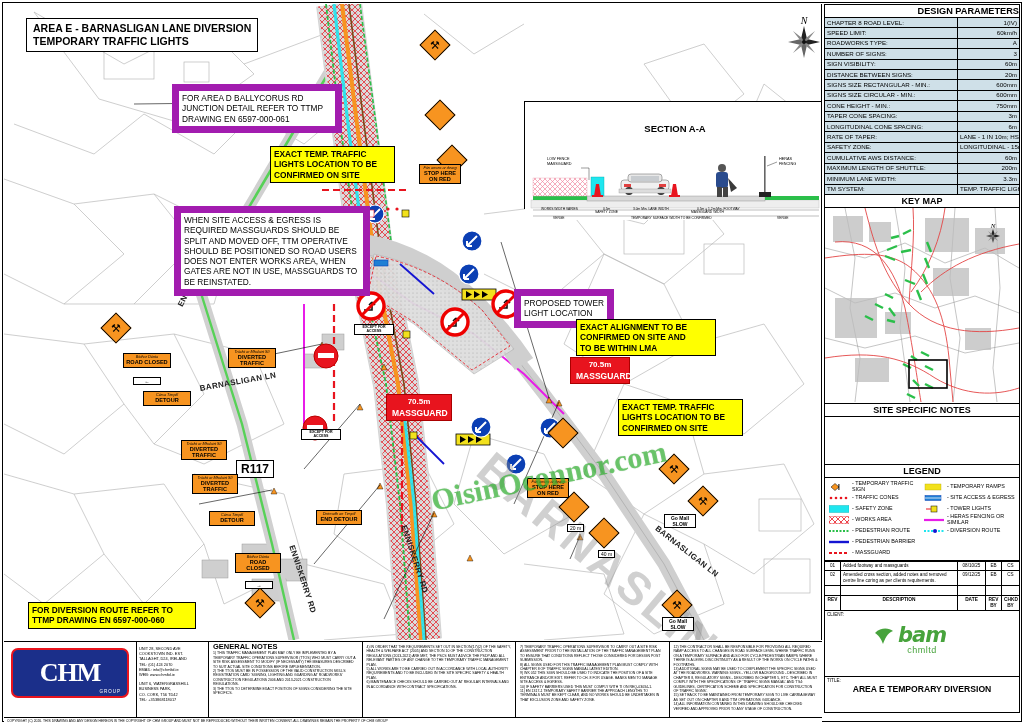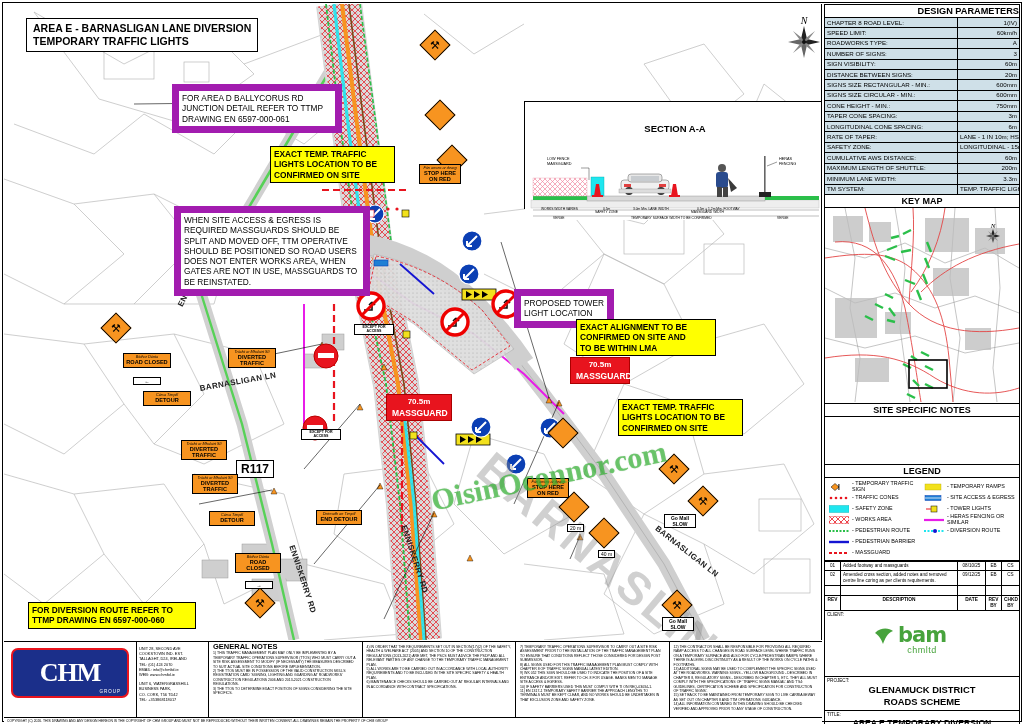--- a/index.html
+++ b/index.html
@@ -930,37 +930,30 @@
 BY</td>
           <td style="white-space:pre-line;">CHKD
 BY</td>
         </tr>
       </tbody>
     </table>
 
     <div class="client-box">
       <span class="client-lbl">CLIENT:</span>
       <div class="bam">
-        <span style="display:inline-block;position:relative;">
+        <span style="display:inline-block;position:relative;font-style:italic;">
           <svg width="22" height="22" style="position:absolute;left:-25px;top:2px;">
             <path d="M2,8 C8,2 16,3 20,6 C14,8 12,14 10,19 C8,13 5,10 2,8 Z" fill="#47a33c"></path>
           </svg>
           <span class="bam-word">bam</span>
         </span>
         <div class="bam-ie">chmltd</div>
       </div>
     </div>
 
-    <div class="proj-box">
-      <span class="proj-lbl">PROJECT:</span>
-      <div class="t">
-        <div>GLENAMUCK DISTRICT</div>
-        <div>ROADS SCHEME</div>
-      </div>
-    </div>
 
     <div class="title-box2">
       <span class="title-lbl">TITLE:</span>
       <div class="t">
         <div>AREA E TEMPORARY DIVERSION</div>
 
       </div>
     </div>
 
   </div>

